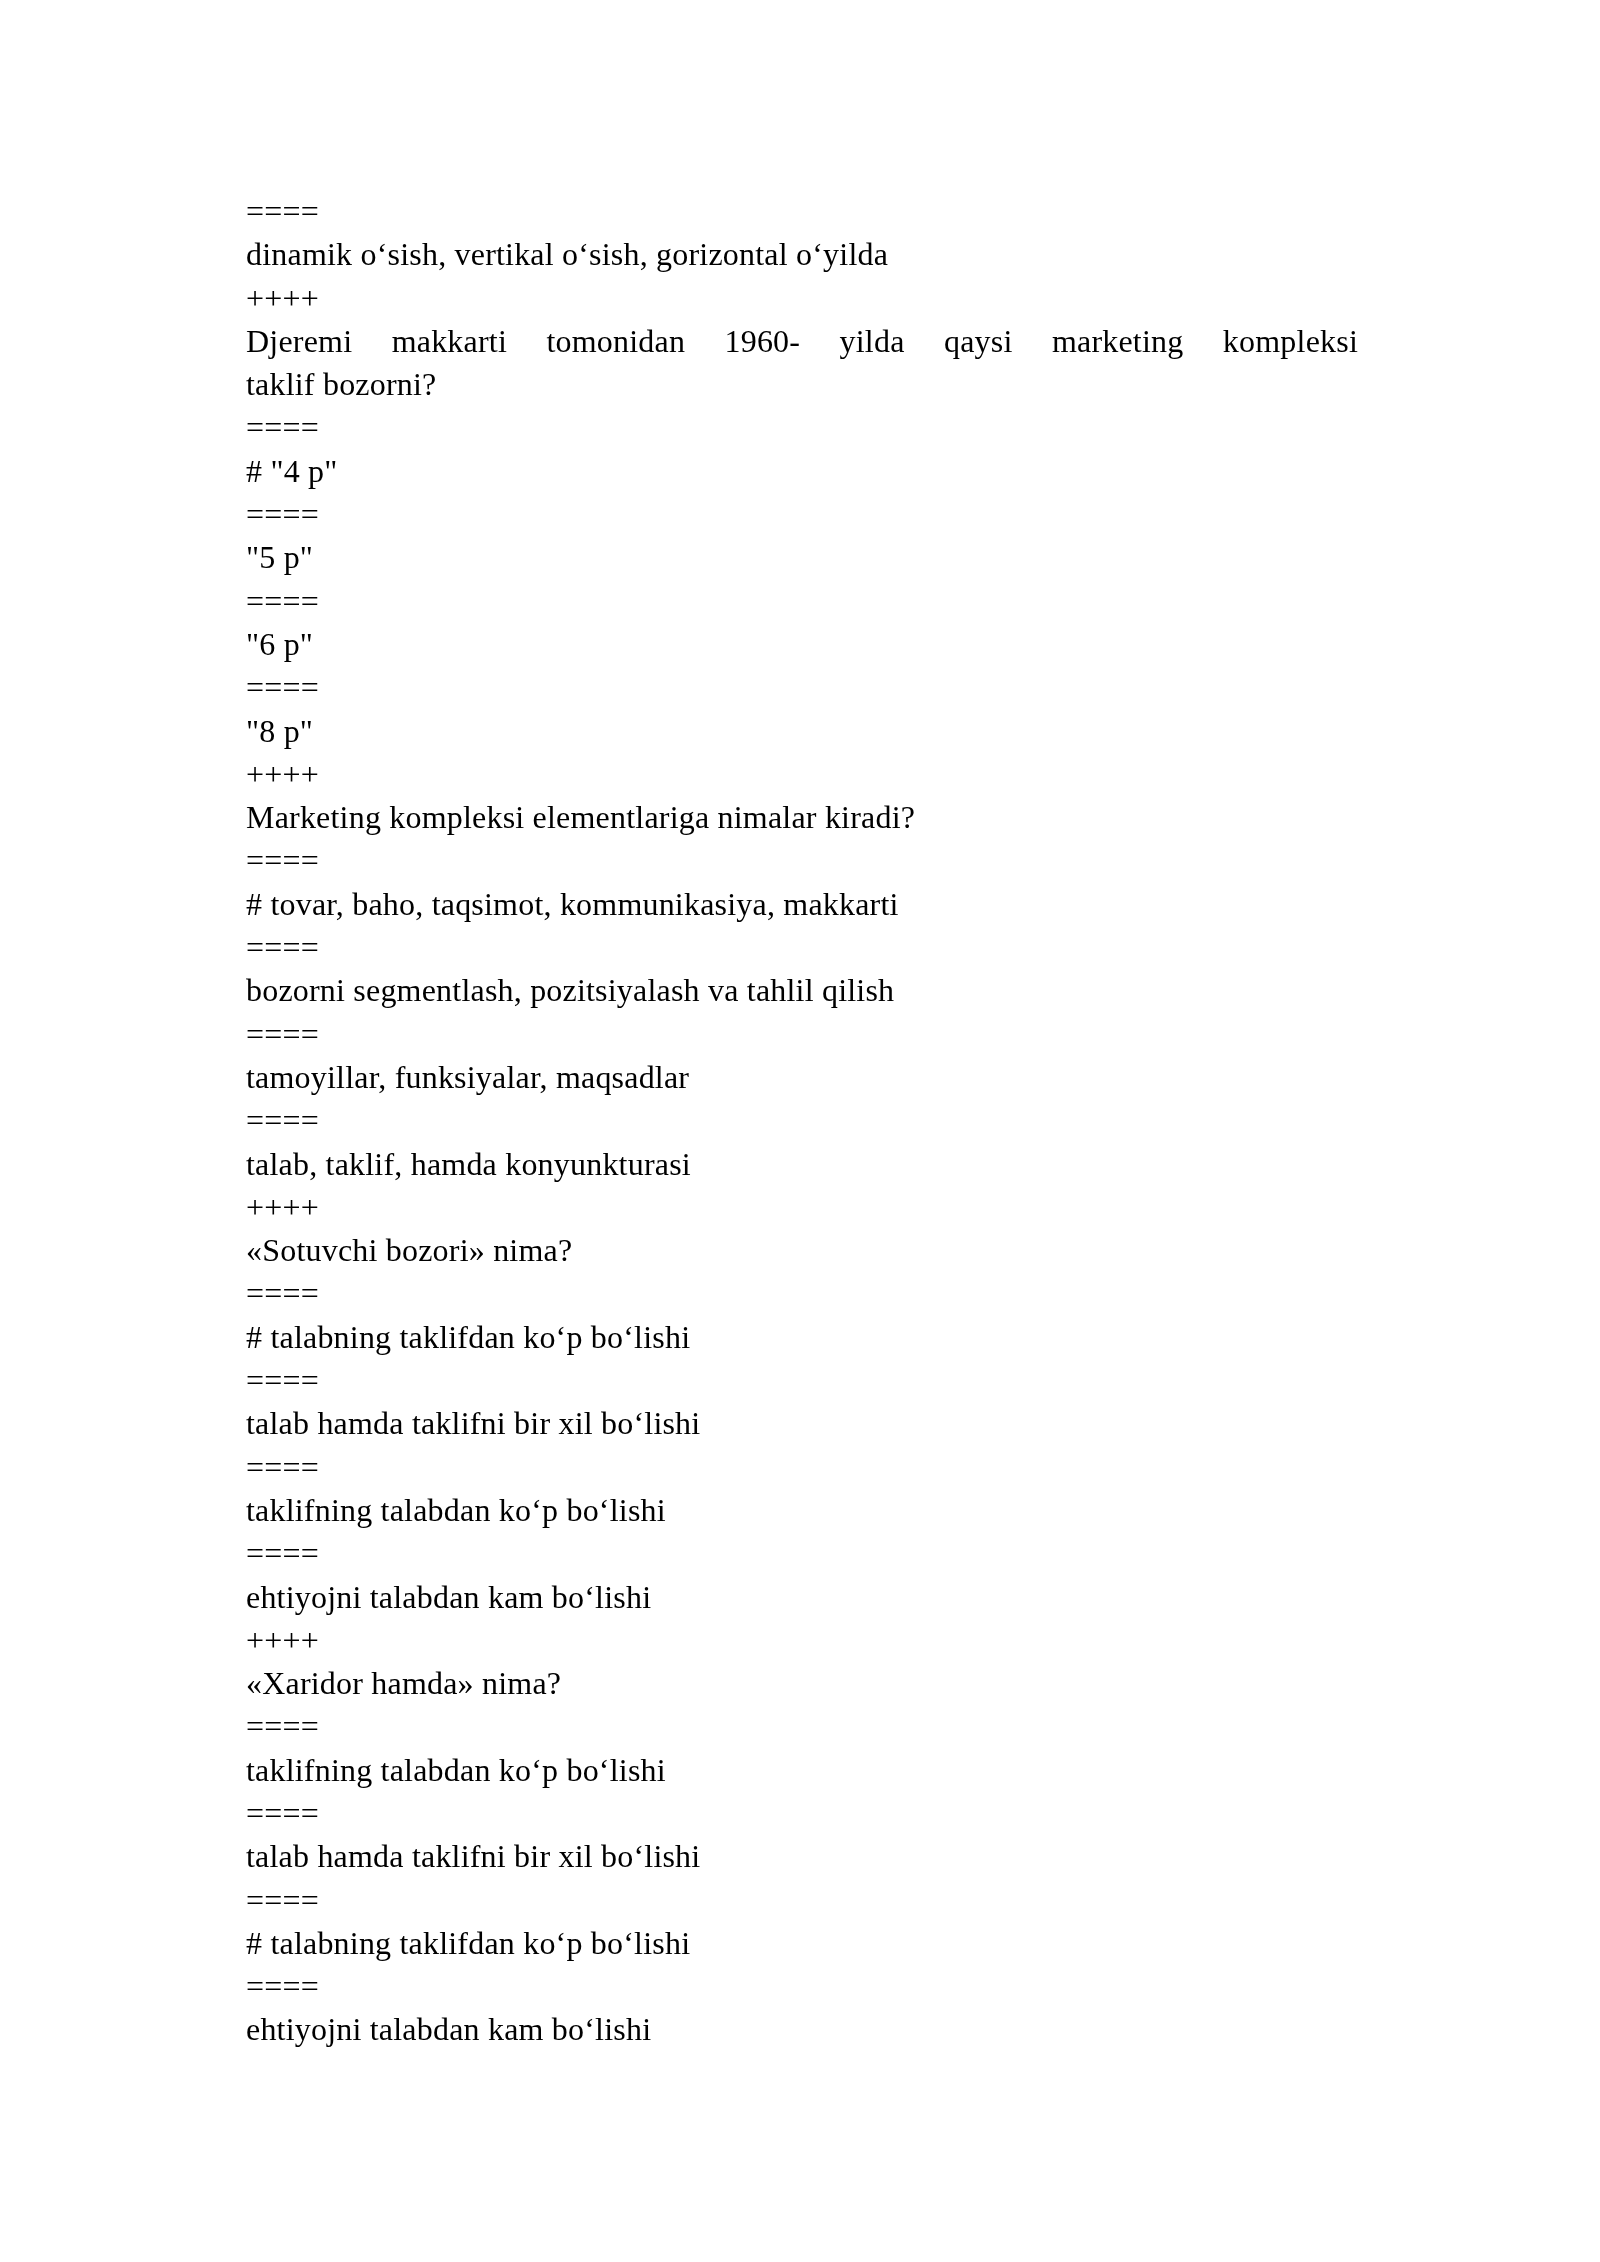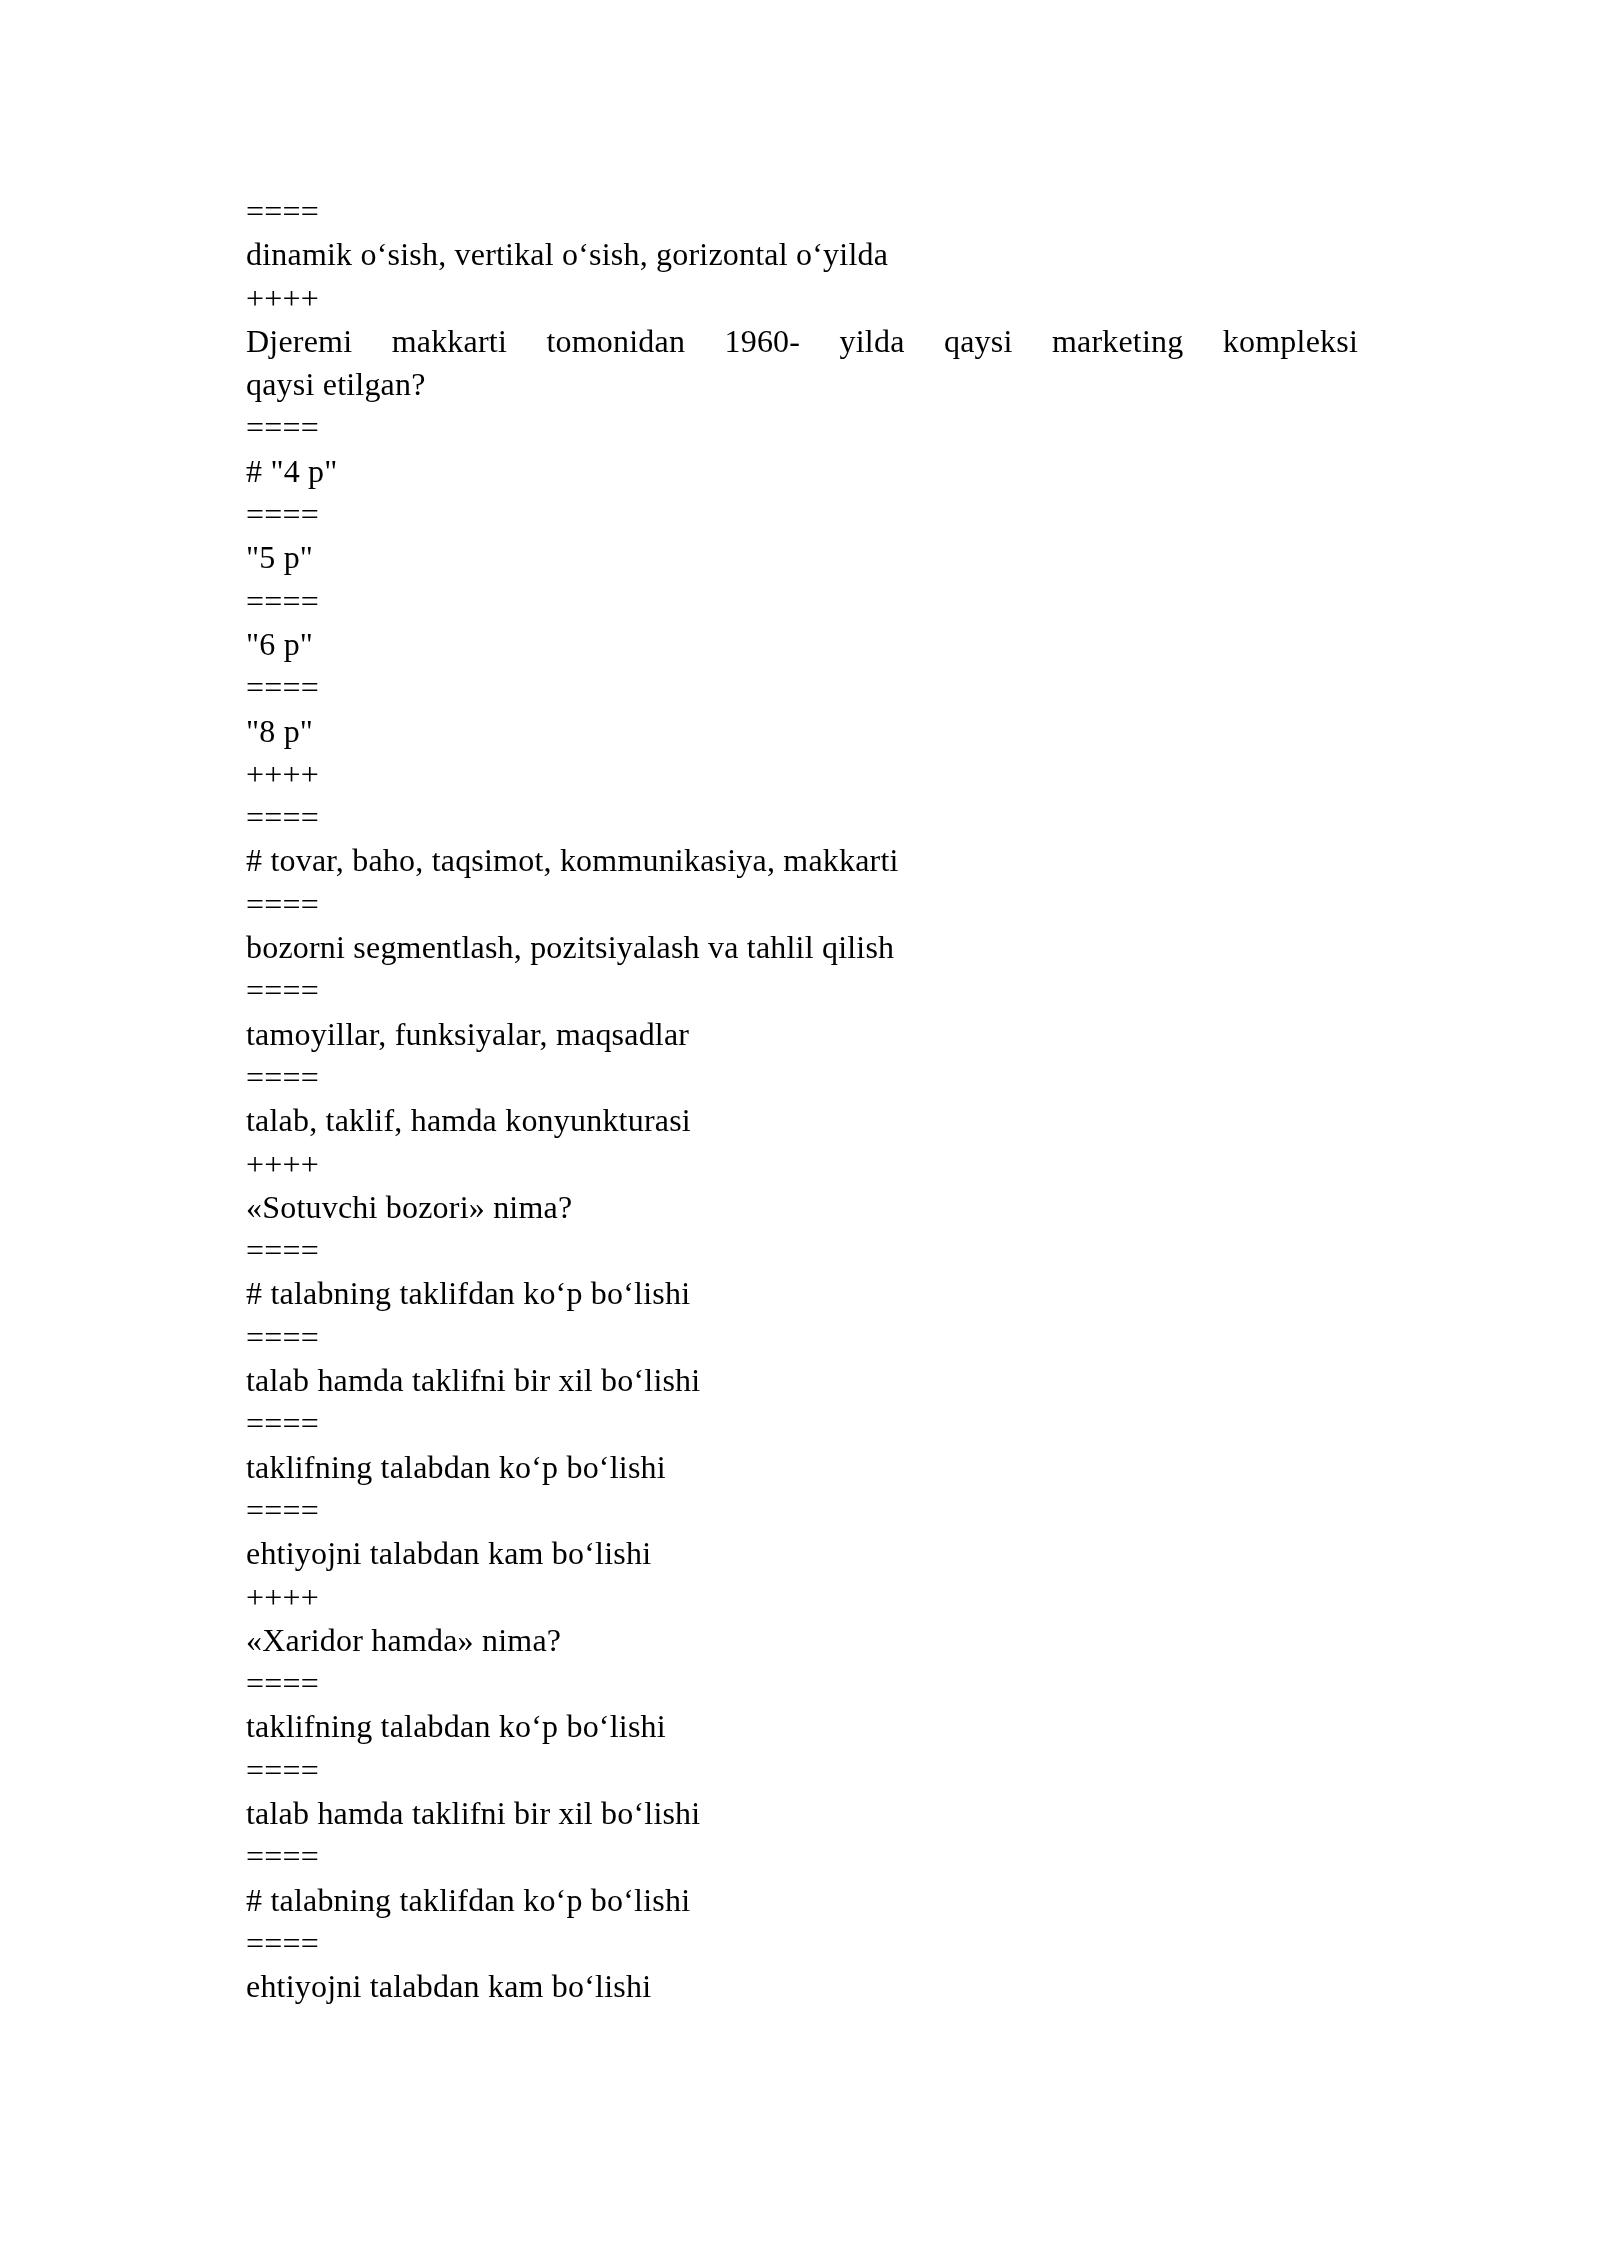--- a/index.html
+++ b/index.html
@@ -29,30 +29,31 @@
 </style>
 </head>
 <body>
 
 <div class="page">
   <div class="content">
     <div class="line">====</div>
     <div class="line">dinamik o‘sish, vertikal o‘sish, gorizontal o‘yilda</div>
     <div class="line">++++</div>
     <div class="line stretch">Djeremi makkarti tomonidan 1960- yilda qaysi marketing kompleksi</div>
-    <div class="line">qaysi etilgan?</div>
+    <div class="line">taklif bozorni?</div>
     <div class="line">====</div>
     <div class="line"># "4 p"</div>
     <div class="line">====</div>
     <div class="line">"5 p"</div>
     <div class="line">====</div>
     <div class="line">"6 p"</div>
     <div class="line">====</div>
     <div class="line">"8 p"</div>
     <div class="line">++++</div>
+    <div class="line">Marketing kompleksi elementlariga nimalar kiradi?</div>
     <div class="line">====</div>
     <div class="line"># tovar, baho, taqsimot, kommunikasiya, makkarti</div>
     <div class="line">====</div>
     <div class="line">bozorni segmentlash, pozitsiyalash va tahlil qilish</div>
     <div class="line">====</div>
     <div class="line">tamoyillar, funksiyalar, maqsadlar</div>
     <div class="line">====</div>
     <div class="line">talab, taklif, hamda konyunkturasi</div>
     <div class="line">++++</div>
     <div class="line">«Sotuvchi bozori» nima?</div>

